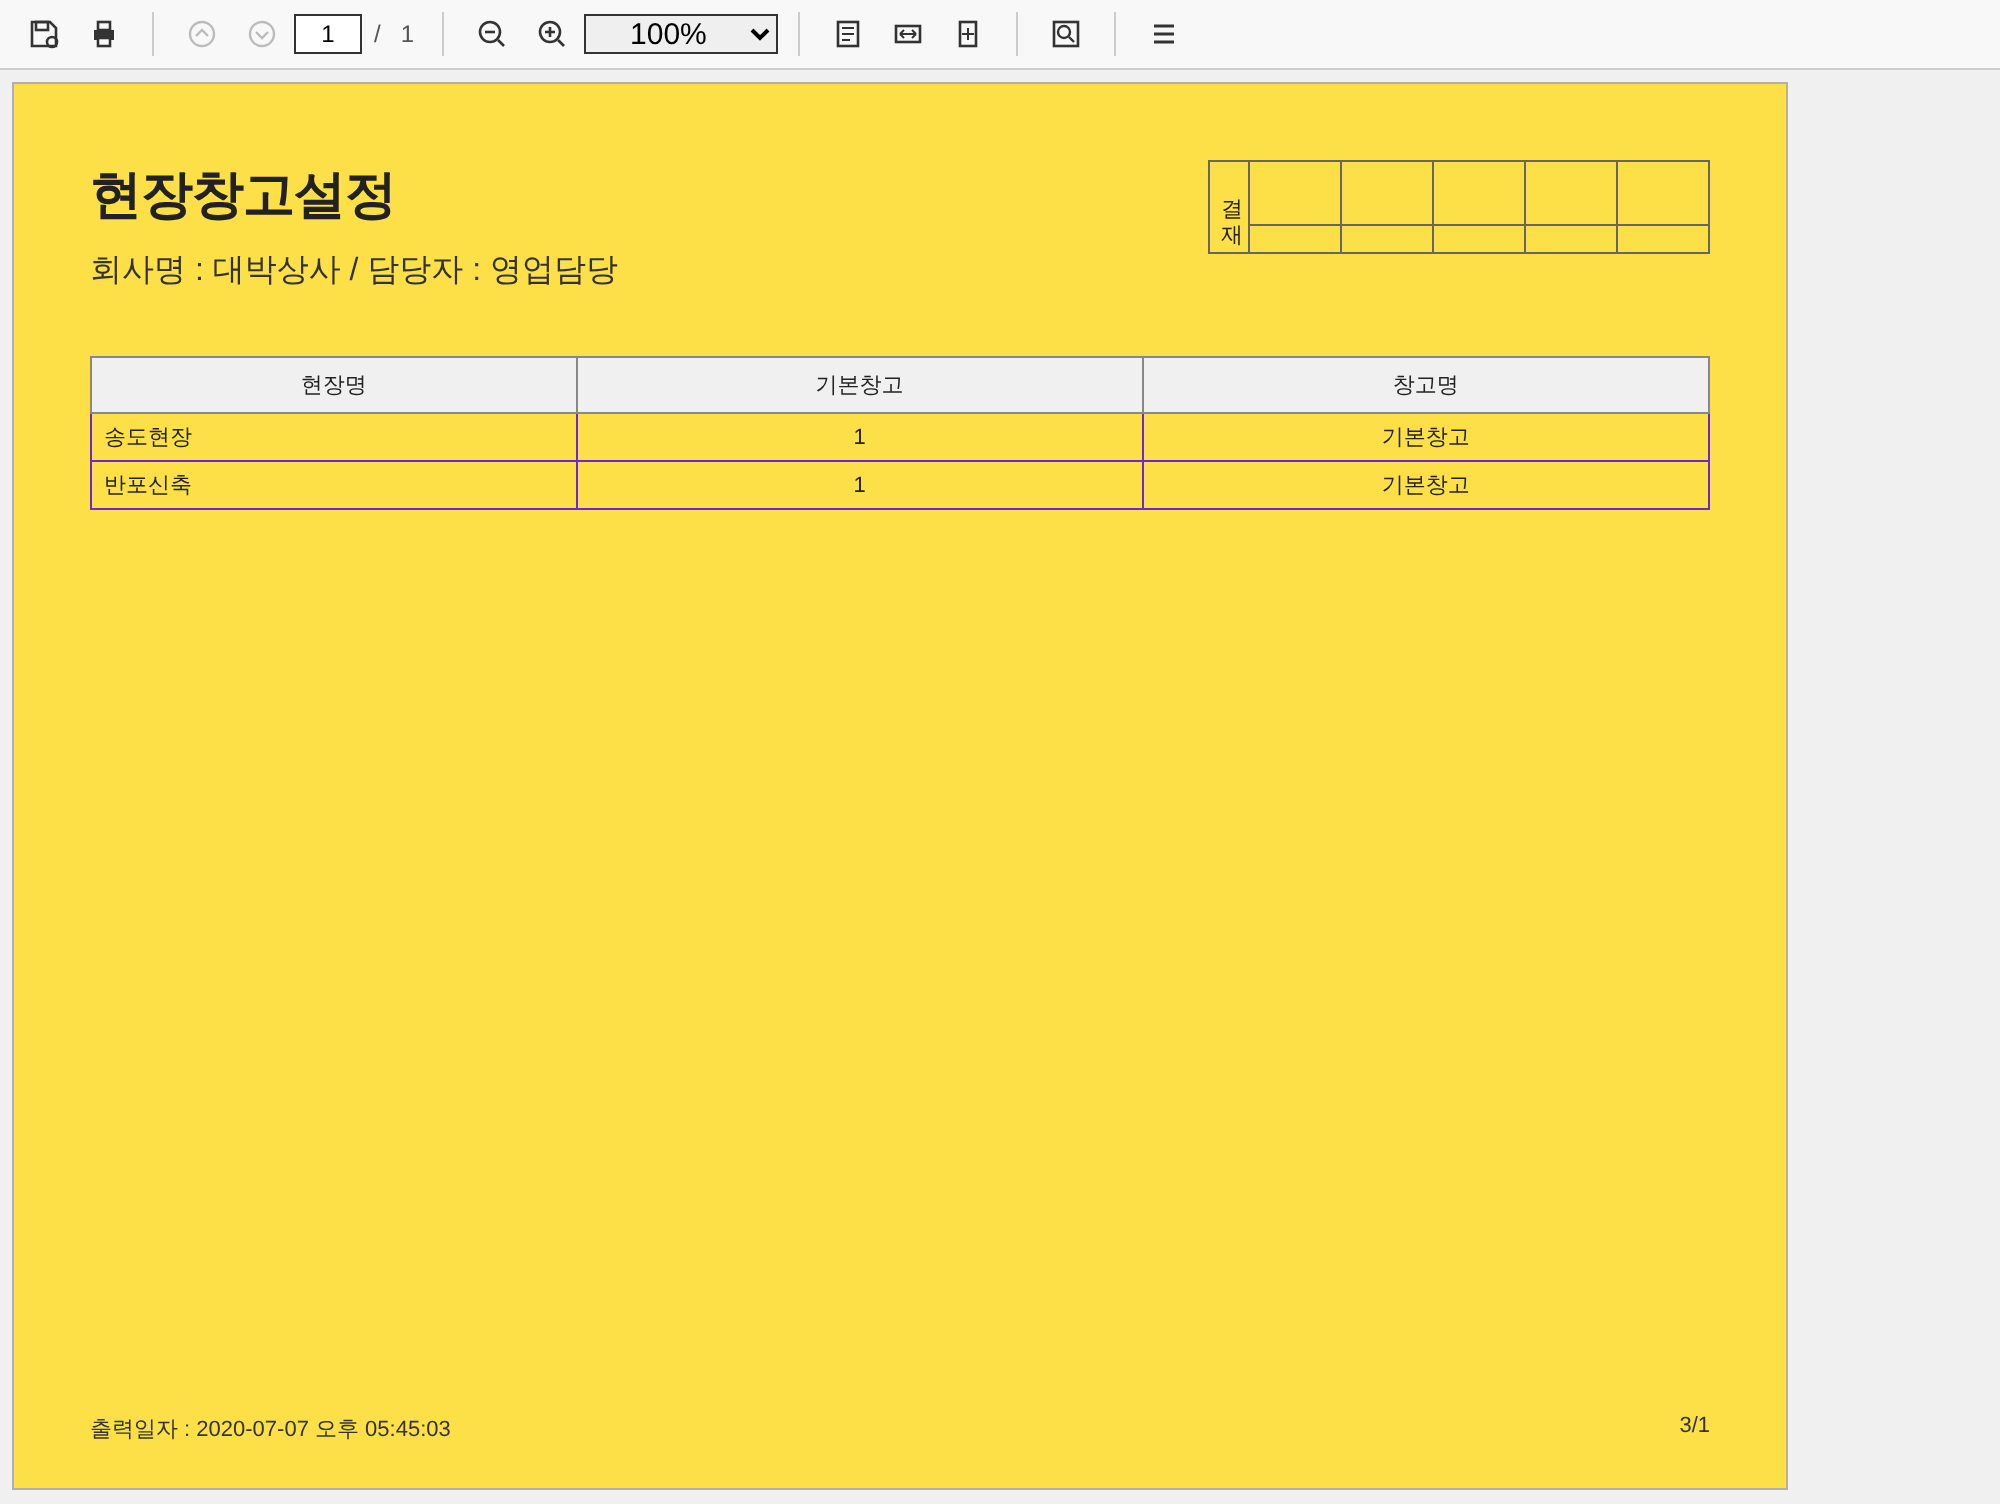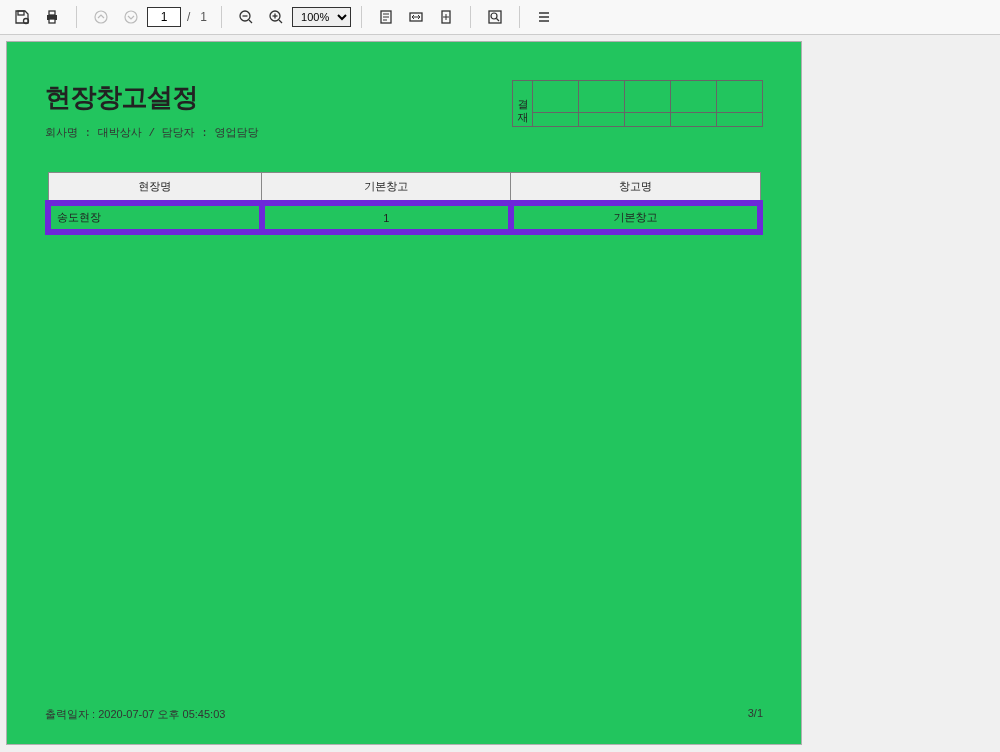--- a/index.html
+++ b/index.html
@@ -44,55 +44,54 @@
     font-size: 12px;
     padding: 0;
   }
   .page-total {
     font-size: 12px;
     color: #555;
     margin: 0 4px;
   }
   .zoom-select {
     height: 20px;
-    font-size: 11px;
+    font-size: 15px;
     border: 1px solid #333;
-    padding: 0 4px;
+    padding: 0 18px;
   }
   .page-area {
     background: #f0f0f0;
     height: 717px;
     padding: 6px;
   }
   .page {
-    background: #22c55e;
+    background: #fde047;
     border: 1px solid #b0b0b0;
-    width: 796px;
+    width: 888px;
     height: 704px;
     padding: 38px;
     position: relative;
     font-size: 12px;
     color: #222;
   }
   .header-row {
     display: flex;
     justify-content: space-between;
     align-items: flex-start;
   }
   .title-block { }
   .title {
     font-size: 26px;
     font-weight: bold;
     margin-bottom: 10px;
     letter-spacing: -0.5px;
   }
   .subtitle {
-    font-size: 11px;
+    font-size: 16px;
     color: #333;
-    font-family: Liberation Mono, monospace;
   }
   .approval-wrap {
     display: flex;
   }
   .approval-vlabel {
     border: 1px solid #666;
     border-right: none;
     width: 20px;
     display: flex;
     align-items: center;
@@ -129,21 +128,21 @@
     font-size: 11px;
   }
   .data-table th {
     border: 1px solid #888;
     background: #f0f0f0;
     font-weight: normal;
     padding: 6px 4px;
     text-align: center;
   }
   .data-table td {
-    border: 6px solid #6d28d9;
+    border: 1px solid #6d28d9;
     padding: 4px 6px;
   }
   .data-table td.center { text-align: center; }
   .footer {
     position: absolute;
     bottom: 22px;
     left: 38px;
     right: 38px;
     display: flex;
     justify-content: space-between;
@@ -281,20 +280,25 @@
           <th style="width:35%">기본창고</th>
           <th style="width:35%">창고명</th>
         </tr>
       </thead>
       <tbody>
         <tr>
           <td>송도현장</td>
           <td class="center">1</td>
           <td class="center">기본창고</td>
         </tr>
+        <tr>
+          <td>반포신축</td>
+          <td class="center">1</td>
+          <td class="center">기본창고</td>
+        </tr>
       </tbody>
     </table>
 
     <div class="footer">
       <span>출력일자 : 2020-07-07    오후  05:45:03</span>
       <span>3/1</span>
     </div>
 
   </div>
 </div>

